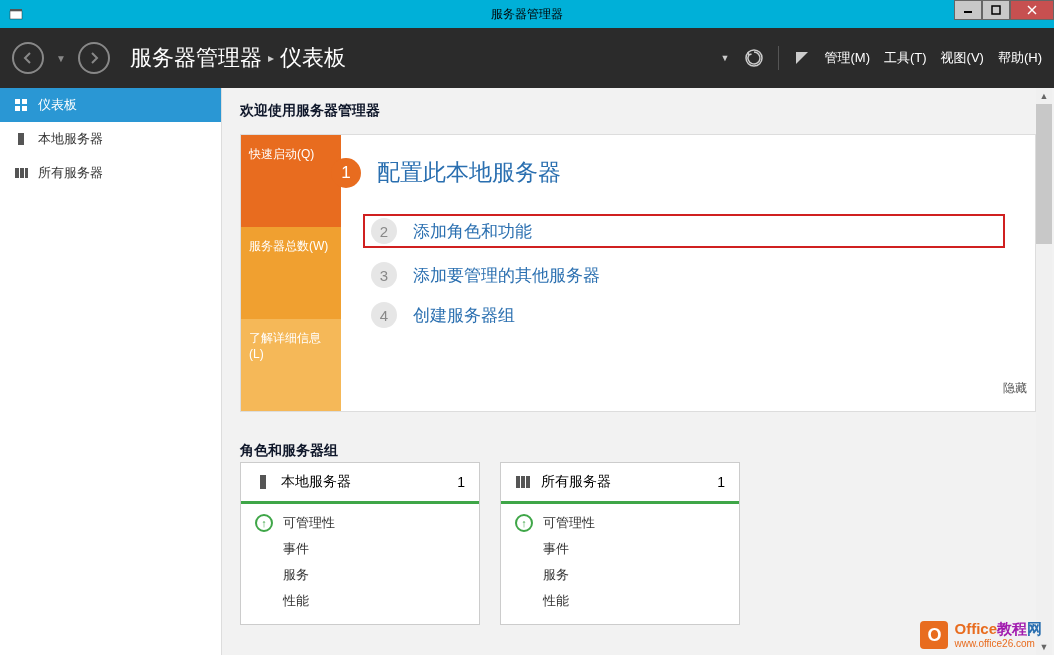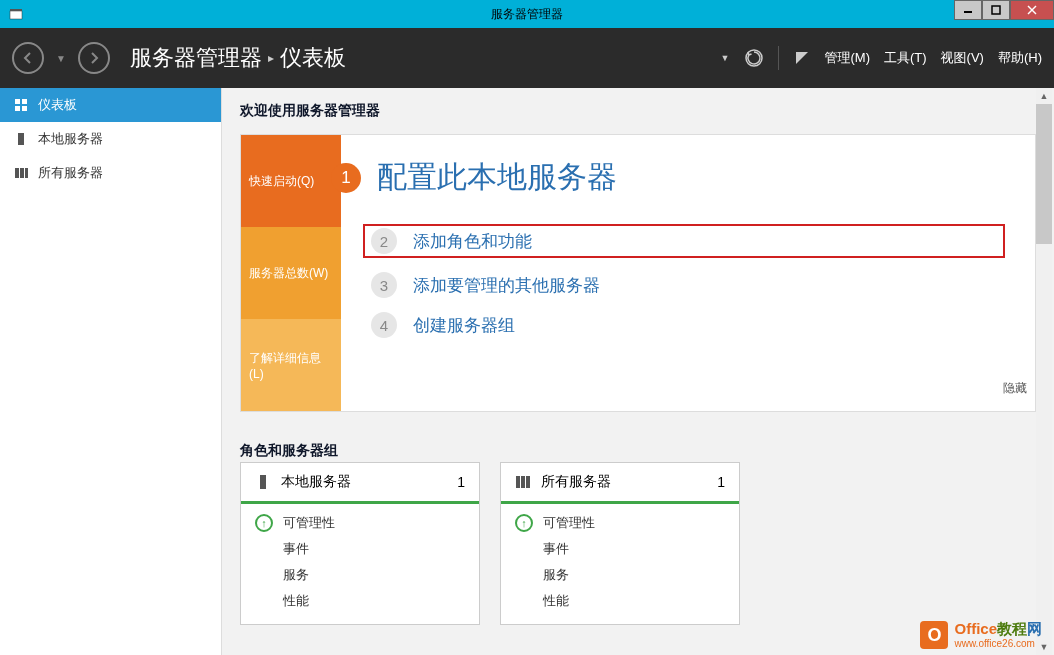--- a/index.html
+++ b/index.html
@@ -35,30 +35,30 @@
     .content { flex: 1; padding: 10px 18px 0 18px; overflow: hidden; position: relative; }
     .content-scroll { position: absolute; right: 2px; top: 0; width: 16px; height: 100%; background: #f0f0f0; }
     .scroll-thumb { position: absolute; top: 16px; width: 16px; height: 140px; background: #c8c8c8; }
     .scroll-arrow { position: absolute; width: 16px; height: 16px; display: flex; align-items: center; justify-content: center; font-size: 9px; color: #666; }
     
     .section-title { font-size: 14px; color: #0f172a; margin: 4px 0 14px 0; font-weight: bold; }
     
     
     .welcome-panel { background: #fff; border: 1px solid #ddd; display: flex; position: relative; height: 278px; }
     .welcome-tabs { width: 100px; display: flex; flex-direction: column; }
-    .welcome-tab { flex: 1; display: flex; align-items: center; padding: 0 8px; color: #fff; font-size: 12px; }
+    .welcome-tab { flex: 1; display: flex; align-items: flex-start; padding: 11px 8px; color: #fff; font-size: 12px; }
     .welcome-tab.t1 { background: #e86c1f; }
     .welcome-tab.t2 { background: #f0a030; }
     .welcome-tab.t3 { background: #f5b858; }
     .welcome-steps { flex: 1; padding: 22px 30px; position: relative; }
     .step-row { display: flex; align-items: center; gap: 16px; margin-bottom: 14px; }
     .step-num { width: 26px; height: 26px; border-radius: 50%; background: #e6e6e6; color: #888; display: flex; align-items: center; justify-content: center; font-size: 15px; }
     .step-num.primary { background: #e86c1f; color: #fff; width: 30px; height: 30px; font-size: 17px; }
     .step-link { color: #2a6fb0; font-size: 17px; }
-    .step-link.primary { font-size: 30px; }
+    .step-link.primary { font-size: 23px; }
     .step-row.highlighted { border: 2px solid #d02020; padding: 2px 6px; margin-left: -8px; }
     .hide-link { position: absolute; bottom: 14px; right: 8px; font-size: 12px; color: #555; }
     
     
     .roles-section { margin-top: 30px; }
     .roles-subtitle { font-size: 11px; color: #888; margin: 2px 0 14px 0; }
     .tiles { display: flex; gap: 20px; }
     .tile { width: 240px; border: 1px solid #ccc; background: #fff; }
     .tile-header { display: flex; align-items: center; padding: 10px 14px; gap: 10px; }
     .tile-icon { width: 16px; height: 16px; }
@@ -67,21 +67,21 @@
     .tile-divider { height: 3px; background: #3fa648; margin: 0 0; }
     .tile-body { padding: 6px 14px 10px 14px; }
     .tile-row { display: flex; align-items: center; gap: 10px; padding: 4px 0; font-size: 13px; color: #333; }
     .status-icon { width: 18px; height: 18px; border: 2px solid #3fa648; border-radius: 50%; display: flex; align-items: center; justify-content: center; color: #3fa648; font-size: 11px; }
     
     
     .watermark { position: absolute; bottom: 6px; right: 12px; display: flex; align-items: center; gap: 6px; }
     .wm-badge { width: 28px; height: 28px; background: #e86c1f; border-radius: 4px; display: flex; align-items: center; justify-content: center; color: #fff; font-weight: bold; font-size: 18px; }
     .wm-text { line-height: 1.1; }
     .wm-line1 { font-size: 15px; font-weight: bold; }
-    .wm-line1 .r1 { color: #e86c1f; } .wm-line1 .g1 { color: #4d7c0f; } .wm-line1 .b1 { color: #2a6fb0; }
+    .wm-line1 .r1 { color: #e86c1f; } .wm-line1 .g1 { color: #a21caf; } .wm-line1 .b1 { color: #2a6fb0; }
     .wm-line2 { font-size: 10px; color: #e86c1f; }
   </style>
 </head>
 <body>
 
 <div class="titlebar">
   <div class="titlebar-icon">
     <svg width="16" height="16" viewBox="0 0 16 16">
         <rect x="2" y="5" width="12" height="8" fill="#fff" stroke="#333" stroke-width="0.5"></rect>
         <rect x="2" y="3" width="12" height="2" fill="#555"></rect>

